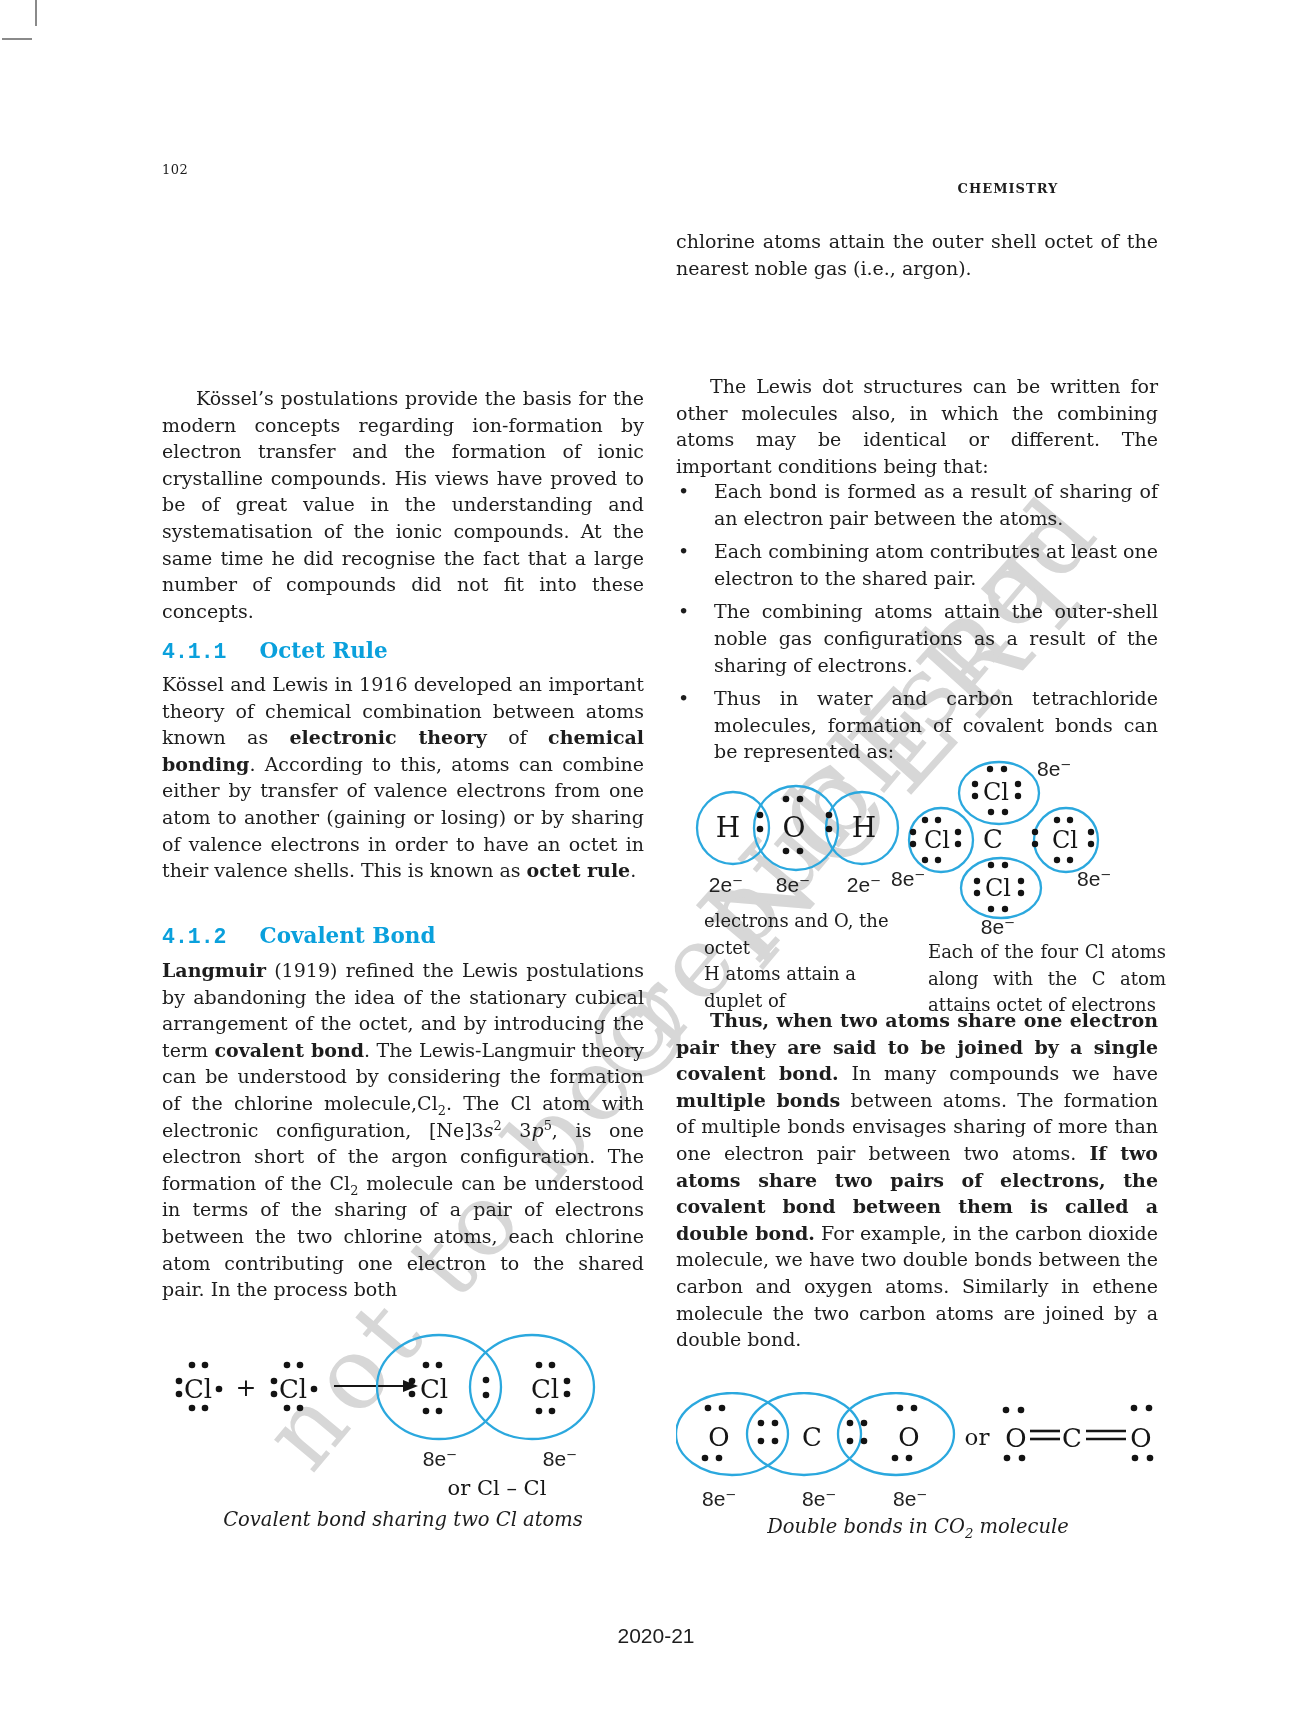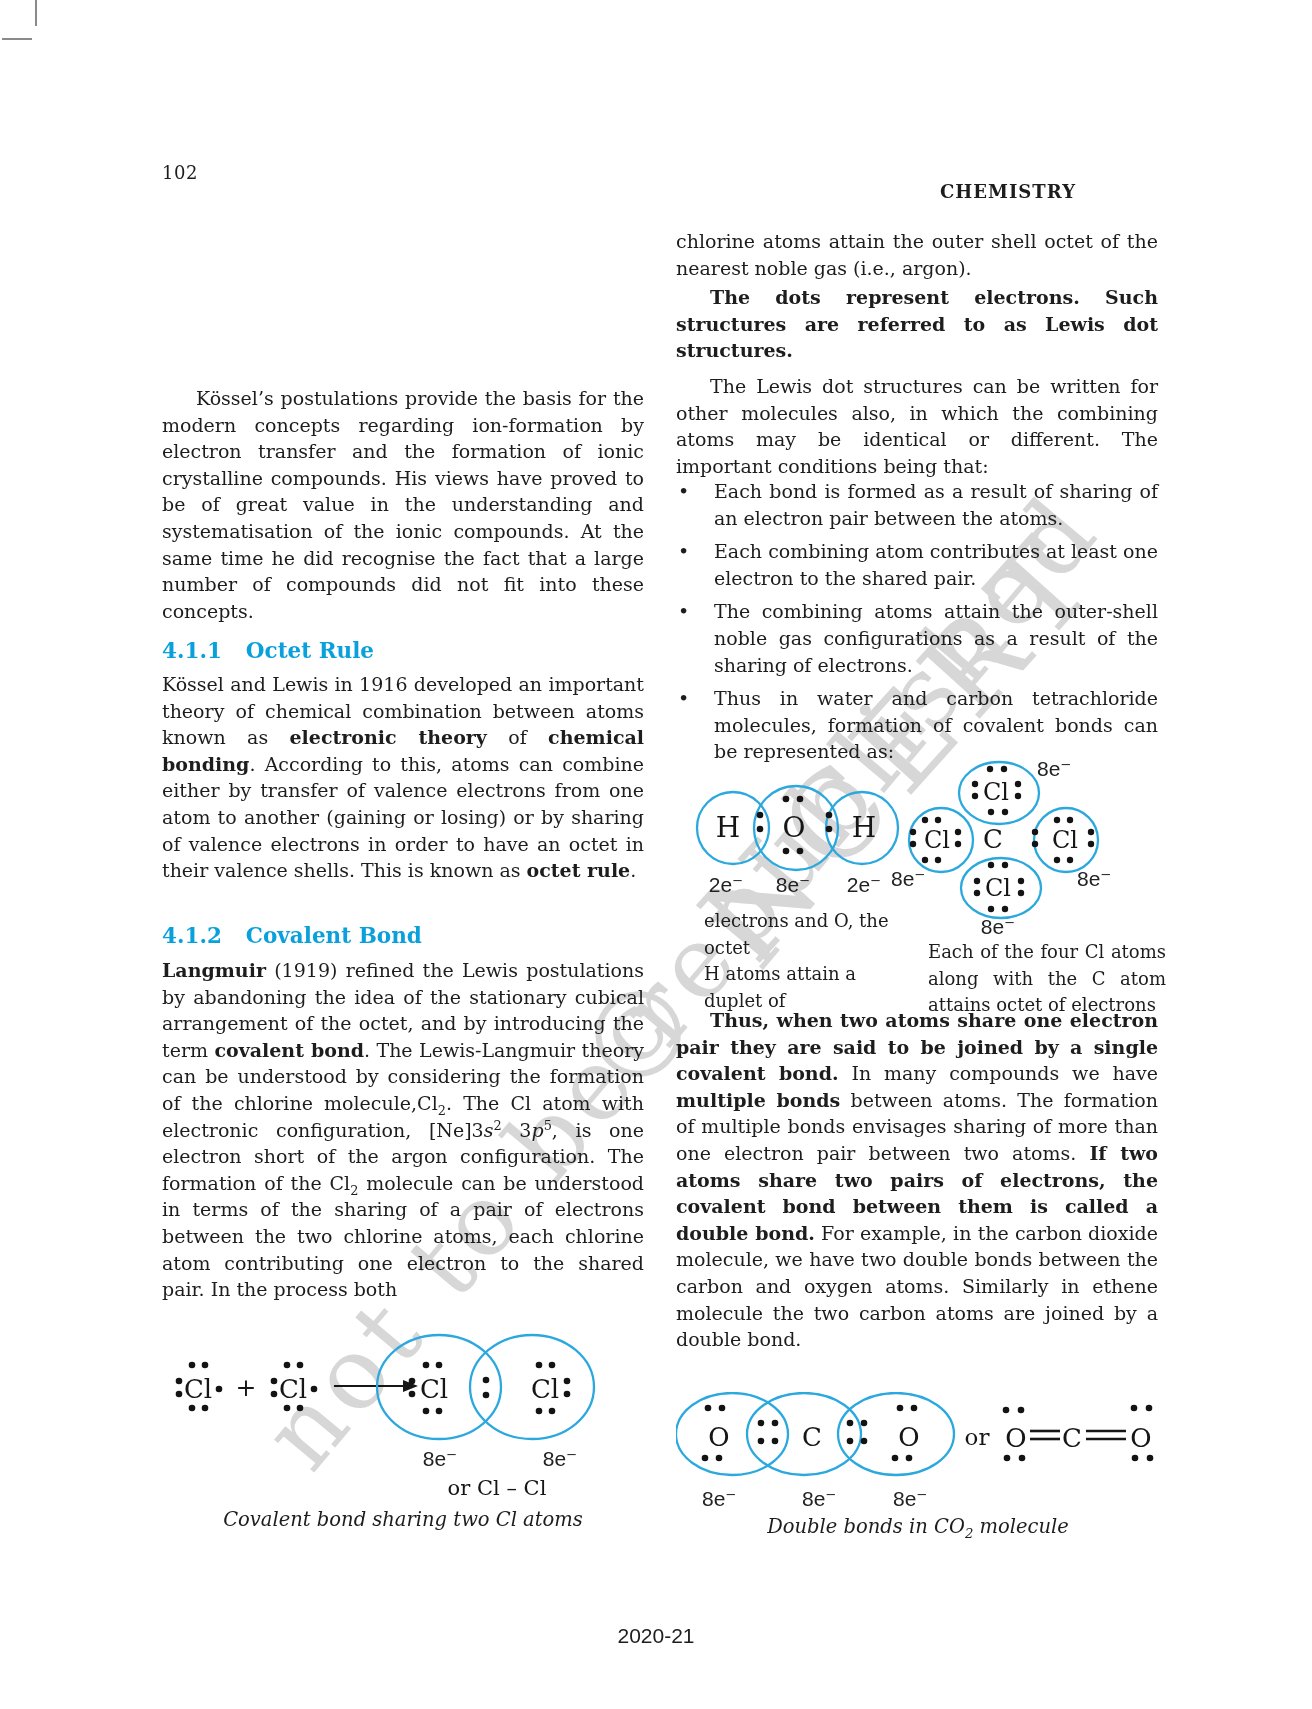--- a/index.html
+++ b/index.html
@@ -6,25 +6,25 @@
   .page{position:relative;width:1312px;height:1709px;background:#fff;overflow:hidden;
         font-family:"DejaVu Serif",serif;color:#1d1d1d;}
   .abs{position:absolute;}
   .wm{position:absolute;color:#d7d7d7;white-space:nowrap;z-index:0;
       font-family:"DejaVu Serif",serif;transform-origin:0 50%;}
   .wm1{left:600px;top:1010px;font-size:118px;letter-spacing:16px;transform:rotate(-48deg);}
   .wm2{left:285px;top:1395px;font-size:100px;letter-spacing:7px;transform:rotate(-50deg);}
   .content{position:absolute;inset:0;z-index:1;}
   .cropv{left:35px;top:0;width:2px;height:26px;background:#8a8a8a;}
   .croph{left:2px;top:38px;width:30px;height:2px;background:#8a8a8a;}
-  .hdr{font-size:18px;letter-spacing:0.5px;}
+  .hdr{font-size:13px;letter-spacing:0.5px;}
   .body{font-size:19px;line-height:26.6px;text-align:justify;margin:0;}
   .ind{text-indent:34px;}
   .heading{font-size:21.5px;font-weight:bold;color:#0aa0dc;}
-  .heading .hnum{margin-right:24px;}
+  .heading .hnum{margin-right:33px;font-family:Liberation Mono, monospace;}
   .bullets{font-size:19px;line-height:26.6px;}
   .bullet-item{position:relative;padding-left:38px;margin-bottom:7px;text-align:justify;}
   .bullet-glyph{position:absolute;left:2px;top:0;}
   .figcap{font-style:italic;font-size:19.5px;text-align:center;}
   .fignote{font-size:18px;line-height:26.5px;}
   sub,sup{font-size:68%;line-height:0;}
   svg text{fill:#161616;}
   svg .atom{font-family:"DejaVu Serif",serif;font-size:26px;}
   svg .atom-lg{font-family:"DejaVu Serif",serif;font-size:28px;}
   svg .atom-sm{font-family:"DejaVu Serif",serif;font-size:24px;}
@@ -131,21 +131,20 @@
         </g>
       </g>
       <text class="lbl" x="278" y="134" text-anchor="middle">8e⁻</text>
       <text class="lbl" x="398" y="134" text-anchor="middle">8e⁻</text>
       <text class="ortext" x="335" y="163" text-anchor="middle">or Cl – Cl</text>
     </svg>
     <div class="figcap abs" style="left:162px;top:1508px;width:482px;">Covalent bond sharing two Cl atoms</div>
 
     <p class="body abs" style="left:676px;top:228px;width:482px;">chlorine atoms attain the outer shell octet of the nearest  noble gas (i.e., argon).</p>
 
-    <p class="body ind abs" style="left:676px;top:284px;width:482px;font-weight:bold;">The dots represent electrons. Such structures are referred to as Lewis dot structures.</p>
 
     <p class="body ind abs" style="left:676px;top:373px;width:482px;">The Lewis dot structures can be written for other molecules also, in which the combining atoms may be identical or different. The important conditions being that:</p>
 
     <div class="bullets abs" style="left:676px;top:478px;width:482px;">
       <div class="bullet-item">
         <span class="bullet-glyph">•</span>
         <span>Each bond is formed as a result of sharing of an electron pair between the atoms.</span>
       </div>
       <div class="bullet-item">
         <span class="bullet-glyph">•</span>

